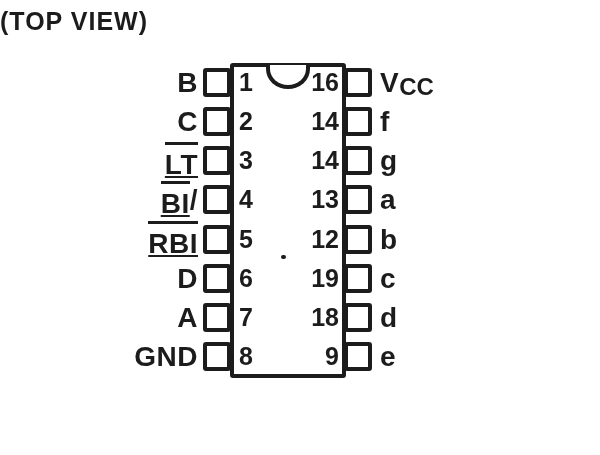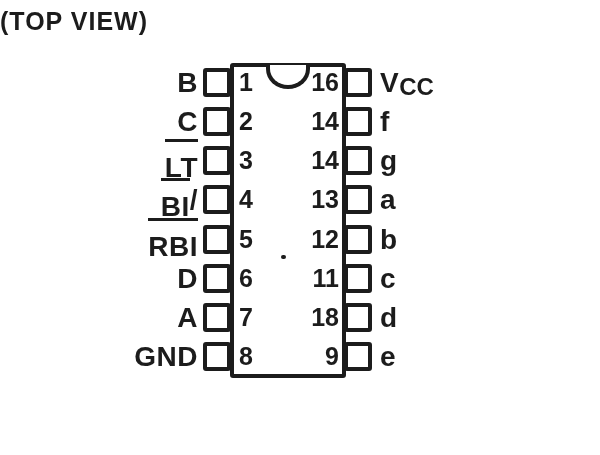--- a/index.html
+++ b/index.html
@@ -77,21 +77,21 @@
     display: flex;
     align-items: center;
     font-size: 28px;
     font-weight: bold;
     letter-spacing: 0.5px;
     white-space: nowrap;
   }
   .pinlabel.side-left { right: 402px; justify-content: flex-end; }
   .pinlabel.side-right { left: 380px; }
   .part { display: inline-block; line-height: 1; }
-  .part.ol { border-top: 3px solid var(--ink); padding-top: 12px; }
+  .part.ol { border-top: 3px solid var(--ink); padding-top: 6px; text-decoration: underline; }
   .part.sub { font-size: 24px; transform: translateY(4px); letter-spacing: 0; }
 </style>
 </head>
 <body>
 
 <div class="canvas">
   <div class="title">(TOP VIEW)</div>
   <div class="ic-body">
     <div class="notch"></div>
   </div>
@@ -158,21 +158,21 @@
       <div class="pinnum" style="top: 185px; right: 261px;">13</div>
       <div class="pinlabel side-right" style="top: 185px;">
         <span class="part">a</span>
       </div>
       <div class="pinbox" style="top: 225px; left: 344px;"></div>
       <div class="pinnum" style="top: 225px; right: 261px;">12</div>
       <div class="pinlabel side-right" style="top: 225px;">
         <span class="part">b</span>
       </div>
       <div class="pinbox" style="top: 264px; left: 344px;"></div>
-      <div class="pinnum" style="top: 264px; right: 261px;">11</div>
+      <div class="pinnum" style="top: 264px; right: 261px;">19</div>
       <div class="pinlabel side-right" style="top: 264px;">
         <span class="part">c</span>
       </div>
       <div class="pinbox" style="top: 303px; left: 344px;"></div>
       <div class="pinnum" style="top: 303px; right: 261px;">18</div>
       <div class="pinlabel side-right" style="top: 303px;">
         <span class="part">d</span>
       </div>
       <div class="pinbox" style="top: 342px; left: 344px;"></div>
       <div class="pinnum" style="top: 342px; right: 261px;">9</div>

